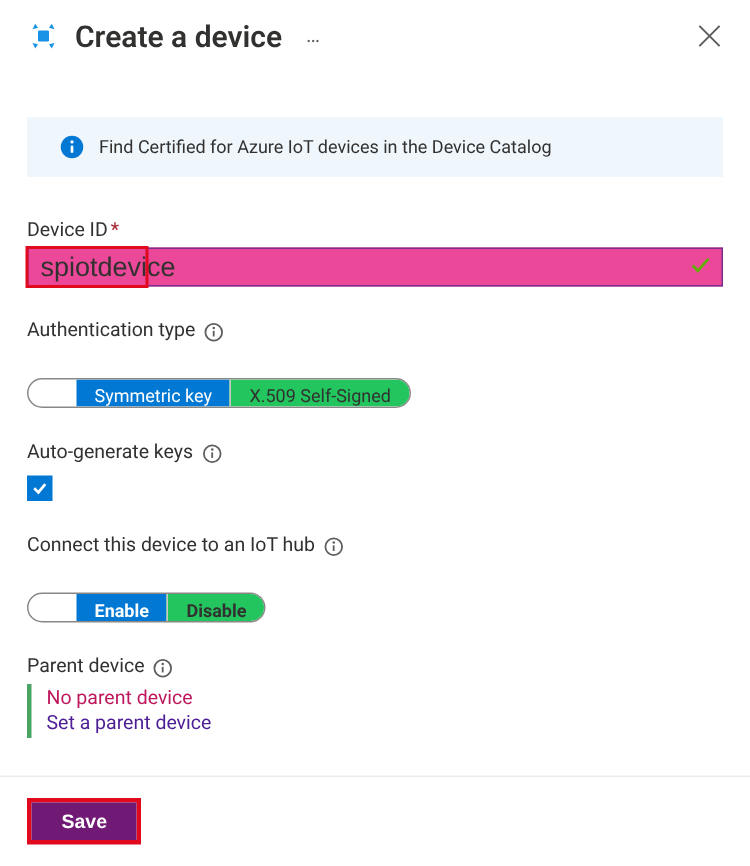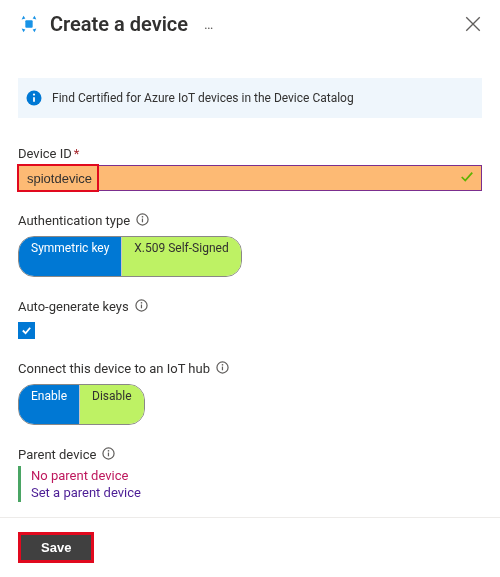--- a/index.html
+++ b/index.html
@@ -47,60 +47,60 @@
     cursor: pointer;
     color: #605e5c;
   }
 
   .content {
     padding: 36px 18px 0 18px;
   }
 
   .info-banner {
     background: #eff6fc;
-    padding: 12px 8px;
+    padding: 12px 22px;
     display: flex;
     align-items: center;
     font-size: 12px;
     color: #323130;
     margin-bottom: 28px;
   }
   .info-banner .info-i {
     width: 16px; height: 16px;
     margin-right: 10px;
     flex-shrink: 0;
   }
 
   .field-label {
     font-size: 13px;
     color: #323130;
     margin-bottom: 4px;
     display: flex;
-    align-items: flex-start;
+    align-items: flex-end;
   }
   .field-label .req { color: #a4262c; margin-left: 2px; }
   .field-label .hint {
     margin-left: 6px;
     width: 13px; height: 13px;
     display: inline-flex;
   }
 
   .device-id-wrap {
     position: relative;
     margin-bottom: 22px;
   }
   .device-id-input {
     width: 100%;
     height: 26px;
     border: 1px solid #7b2e8e;
-    font-size: 13px;
+    font-size: 18px;
     padding: 0 30px 0 8px;
     outline: none;
     color: #323130;
-    background: #fdba74;
+    background: #ec4899;
   }
   .device-id-hl {
     position: absolute;
     top: -1px; left: -1px;
     width: 82px;
     height: 28px;
     border: 2px solid #e1091e;
     pointer-events: none;
   }
   .device-id-check {
@@ -108,30 +108,31 @@
     right: 8px; top: 5px;
     color: #5db300;
     width: 14px; height: 14px;
   }
 
   .segmented {
     display: inline-flex;
     border: 1px solid #8a8886;
     border-radius: 16px;
     overflow: hidden;
-    height: 41px;
-    margin-top: 4px;
+    height: 20px;
+    margin-top: 20px;
     margin-bottom: 22px;
+    padding-left: 32px;
   }
   .segmented .seg {
     padding: 0 12px;
     font-size: 12px;
     line-height: 22px;
     cursor: pointer;
-    background: #bef264;
+    background: #22c55e;
     color: #323130;
     white-space: nowrap;
   }
   .segmented .seg + .seg {
     border-left: 1px solid #c8c6c4;
   }
   .segmented .seg.active {
     background: #0078d4;
     color: #ffffff;
     border-left: none;
@@ -166,21 +167,21 @@
     margin-top: 2px;
   }
 
   .footer {
     position: absolute;
     bottom: 0; left: 0; right: 0;
     padding: 14px 18px;
     border-top: 1px solid #edebe9;
   }
   .save-btn {
-    background: #404040;
+    background: #701a75;
     color: #fff;
     font-size: 13px;
     font-weight: 600;
     border: none;
     padding: 5px 20px;
     cursor: pointer;
   }
   .save-hl {
     display: inline-block;
     border: 3px solid #e1091e;
@@ -282,21 +283,21 @@
   <div class="field-label">
     <span>Connect this device to an IoT hub</span>
     <span class="hint">
       <svg viewBox="0 0 14 14">
           <circle cx="7" cy="7" r="6" class="icon-hint-circle"></circle>
           <rect x="6.3" y="6" width="1.3" height="4" class="icon-hint-i"></rect>
           <circle cx="7" cy="4" r="0.9" class="icon-hint-i"></circle>
         </svg>
     </span>
   </div>
-  <div class="segmented" style="margin-bottom:22px;">
+  <div class="segmented" style="margin-bottom:22px;font-weight:bold;">
     <div class="seg active">Enable</div>
     <div class="seg">Disable</div>
   </div>
 
   
   <div class="field-label">
     <span>Parent device</span>
     <span class="hint">
       <svg viewBox="0 0 14 14">
           <circle cx="7" cy="7" r="6" class="icon-hint-circle"></circle>

